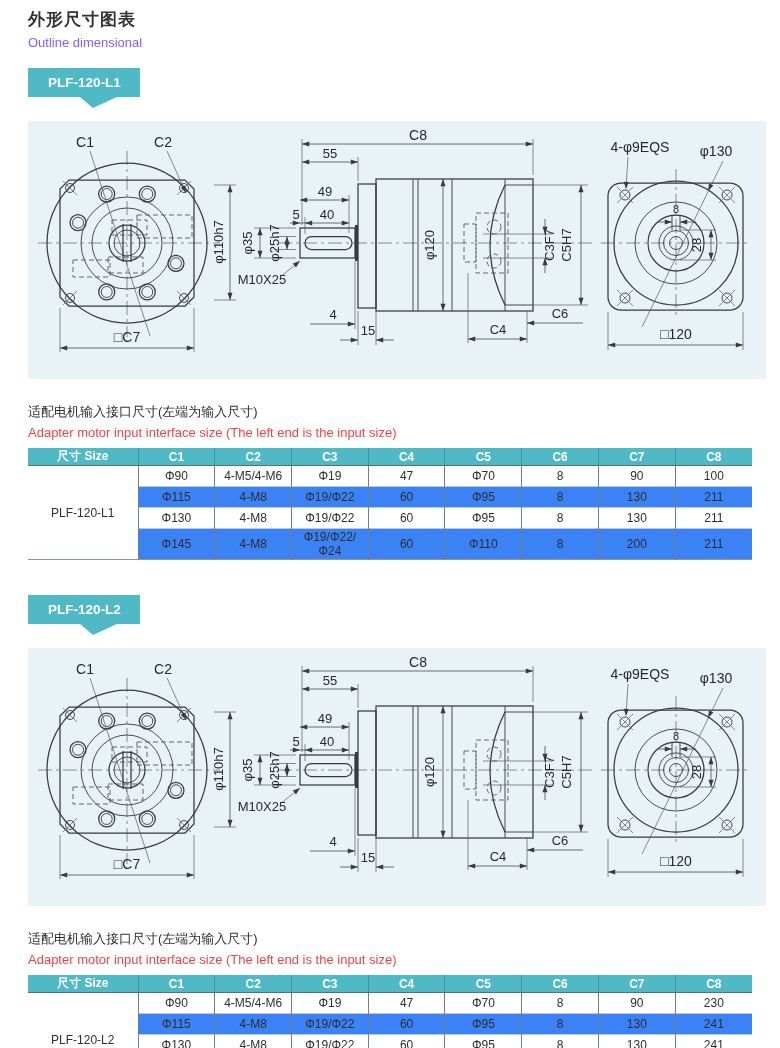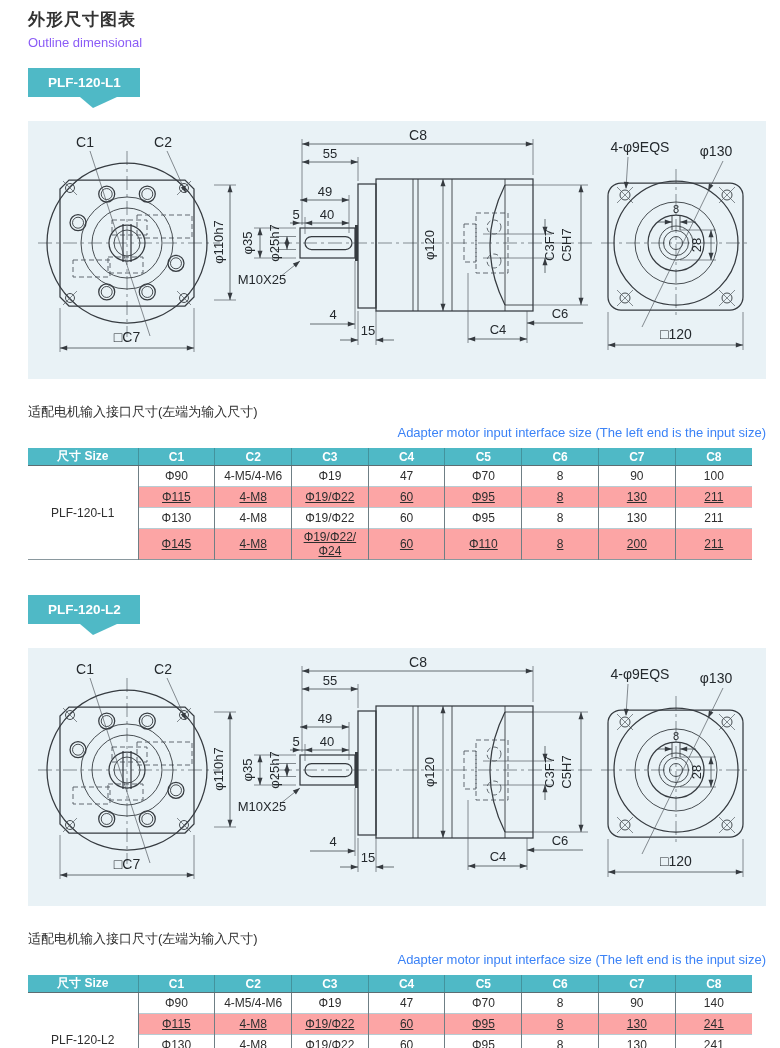--- a/index.html
+++ b/index.html
@@ -32,21 +32,21 @@
   .badge-2 { margin-top: 35px; }
 
   .panel {
     width: 738px; height: 258px;
     background: #e9f2f6;
     margin-top: 24px;
   }
   .panel svg { display: block; width: 738px; height: 258px; }
 
   .cap-cn { font-size: 13px; color: #2e2e2e; margin-top: 24px; }
-  .cap-en { font-size: 13px; color: #3b82f6; margin-top: 4px; text-align: right; }
+  .cap-en { font-size: 13px; color: #ef4444; margin-top: 4px; }
 
   table.dims {
     width: 724px; table-layout: fixed;
     border-collapse: collapse; margin-top: 8px;
     border-bottom: 1px solid #8a989e;
   }
   table.dims col.c-size { width: 15.2%; }
   table.dims th {
     background: var(--accent); color: #fff;
     font-size: 12px; font-weight: bold;
@@ -56,21 +56,21 @@
   }
   table.dims th:first-child { border-left: none; }
   table.dims td {
     font-size: 12px; color: #2e2e2e; text-align: center;
     height: 21px; padding: 1px 1px;
     border-left: 1px solid #6f7f85;
     border-top: 1px solid #b7ccd3;
     background: #fff;
   }
   table.dims td.size-cell { border-left: none; background: #fff; }
-  table.dims tr.alt td:not(.size-cell) { background: #fca5a5; text-decoration: underline; }
+  table.dims tr.alt td:not(.size-cell) { background: #3b82f6; }
 
   
   .o  { fill: none; stroke: #363b40; stroke-width: 1.25; }
   .t  { fill: none; stroke: #363b40; stroke-width: 0.9; }
   .t2 { fill: none; stroke: #4a5157; stroke-width: 0.65; }
   .d  { fill: none; stroke: #3a4045; stroke-width: 0.75; }
   .cl { fill: none; stroke: #5a6268; stroke-width: 0.7; stroke-dasharray: 14 4 3 4; }
   .h  { fill: none; stroke: #4a5157; stroke-width: 0.85; stroke-dasharray: 5 3; }
   text.dim  { font: 13px "Liberation Sans", sans-serif; fill: #24292d; }
   text.dimL { font: 14px "Liberation Sans", sans-serif; fill: #24292d; }
@@ -606,21 +606,21 @@
         <tbody>
           <tr>
             <td rowspan="4" class="size-cell">PLF-120-L2</td>
             <td>Φ90</td>
             <td>4-M5/4-M6</td>
             <td>Φ19</td>
             <td>47</td>
             <td>Φ70</td>
             <td>8</td>
             <td>90</td>
-            <td>140</td>
+            <td>230</td>
           </tr>
           <tr class="alt">
             <td>Φ115</td>
             <td>4-M8</td>
             <td>Φ19/Φ22</td>
             <td>60</td>
             <td>Φ95</td>
             <td>8</td>
             <td>130</td>
             <td>241</td>

